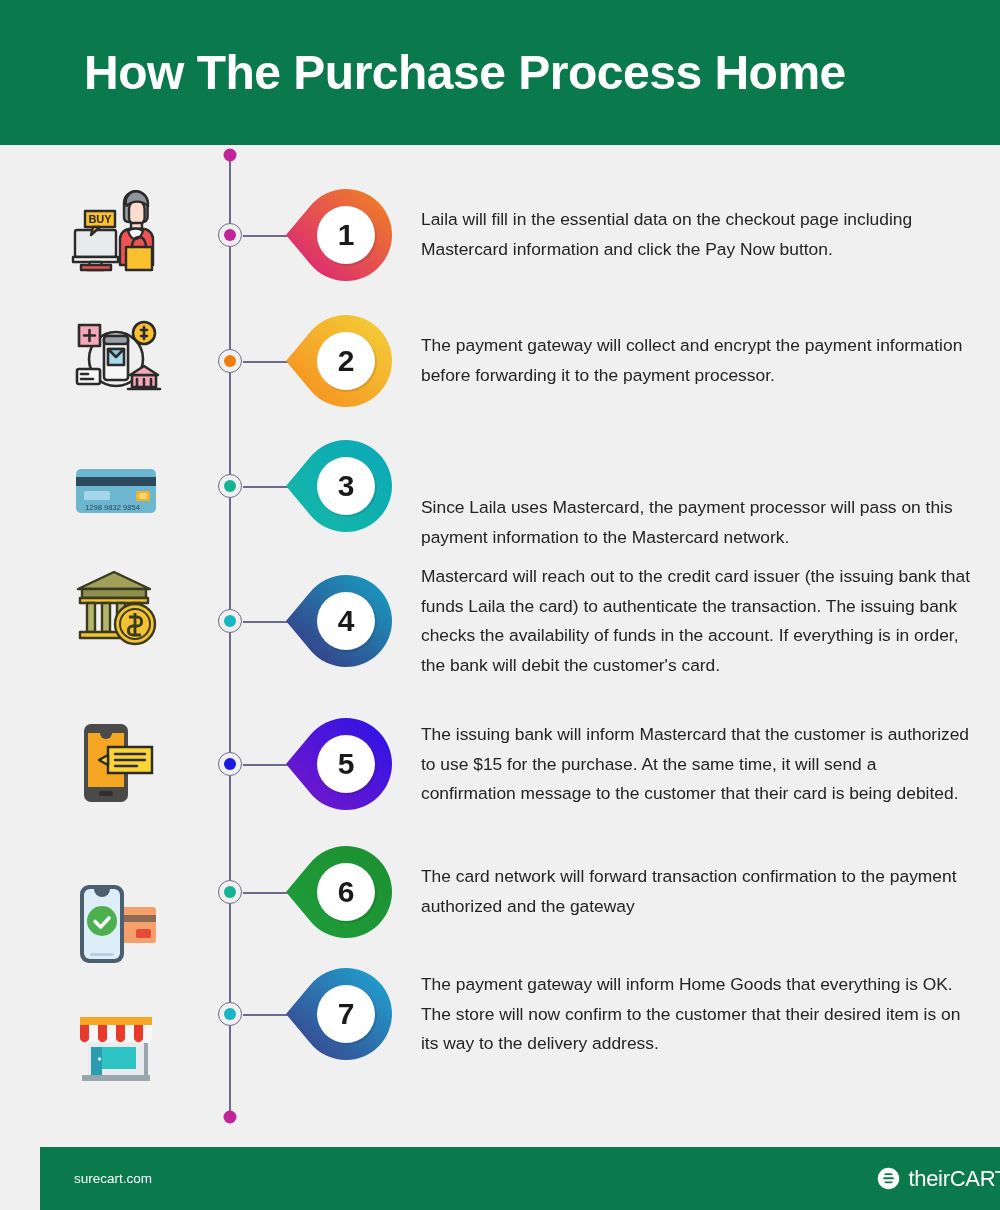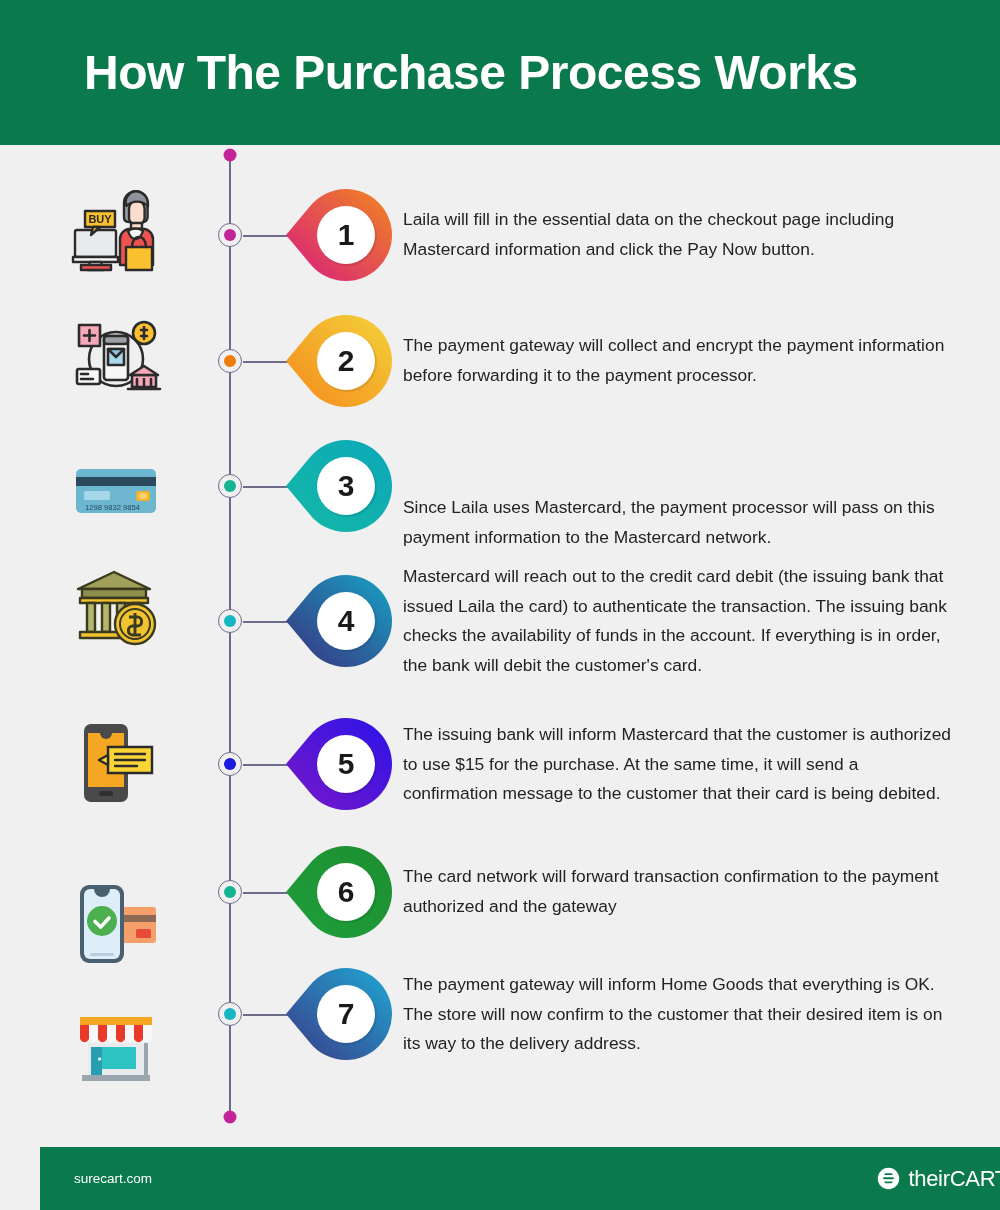--- a/index.html
+++ b/index.html
@@ -124,21 +124,21 @@
     justify-content: center;
     font-size: 30px;
     font-weight: bold;
     color: #1a1a1a;
     letter-spacing: 0;
   }
 
   
   .step-text {
     position: absolute;
-    left: 403px;
+    left: 421px;
     width: 552px;
     font-size: 17.4px;
     line-height: 29.6px;
     color: #232323;
     transform: translateY(-50%);
   }
 
   
   .footer {
     position: absolute;
@@ -170,21 +170,21 @@
     letter-spacing: -0.3px;
     line-height: 1;
   }
   .footer-logo-text .lt { font-weight: normal; }
   .footer-logo-text .hv { font-weight: normal; }
 </style>
 </head>
 <body>
 
 <div class="header">
-  <h1 class="header-title">How The Purchase Process Works</h1>
+  <h1 class="header-title">How The Purchase Process Home</h1>
 </div>
 
 <div class="main">
   <div class="spine"></div>
   <div class="spine-cap top"></div>
   <div class="spine-cap bottom"></div>
 
   <div class="steps" id="steps-container">
       <div class="step">
         <div class="step-icon" style="top: 36px;">
@@ -329,21 +329,21 @@
           <stop offset="0%" stop-color="#3b2f7e"></stop>
           <stop offset="100%" stop-color="#16a3c4"></stop>
         </linearGradient>
       </defs>
       <path d="M48 2A46 46 0 0 1 48 94 46 46 0 0 1 11.6 76.2L-12 48l23.6-28.2A46 46 0 0 1 48 2Z" fill="url(#g3)"></path>
       <circle cx="49.5" cy="49.5" r="29.5" fill="#00000018"></circle>
       <circle cx="48" cy="48" r="29" fill="#ffffff"></circle>
     </svg>
     <div class="badge-num">4</div>
         </div>
-        <div class="step-text" style="top: 476px;">Mastercard will reach out to the credit card debit (the issuing bank that issued Laila the card) to authenticate the transaction. The issuing bank checks the availability of funds in the account. If everything is in order, the bank will debit the customer's card.</div>
+        <div class="step-text" style="top: 476px;">Mastercard will reach out to the credit card issuer (the issuing bank that funds Laila the card) to authenticate the transaction. The issuing bank checks the availability of funds in the account. If everything is in order, the bank will debit the customer's card.</div>
       </div>
       <div class="step">
         <div class="step-icon" style="top: 570px;">
     <svg viewBox="0 0 96 96">
       <rect x="16" y="9" width="44" height="78" rx="7" fill="#4a4a4a"></rect>
       <rect x="20" y="18" width="36" height="54" fill="#f5a623"></rect>
       <path d="M32 18h12a6 6 0 0 1-12 0z" fill="#4a4a4a"></path>
       <rect x="31" y="76" width="14" height="5" rx="2.5" fill="#2f2f2f"></rect>
       <path d="M40 32h44v26H40z" fill="#fbd533" stroke="#2b2b2b" stroke-width="2.4"></path>
       <path d="M40 40l-9 5 9 5z" fill="#fbd533" stroke="#2b2b2b" stroke-width="2.4" stroke-linejoin="round"></path>

